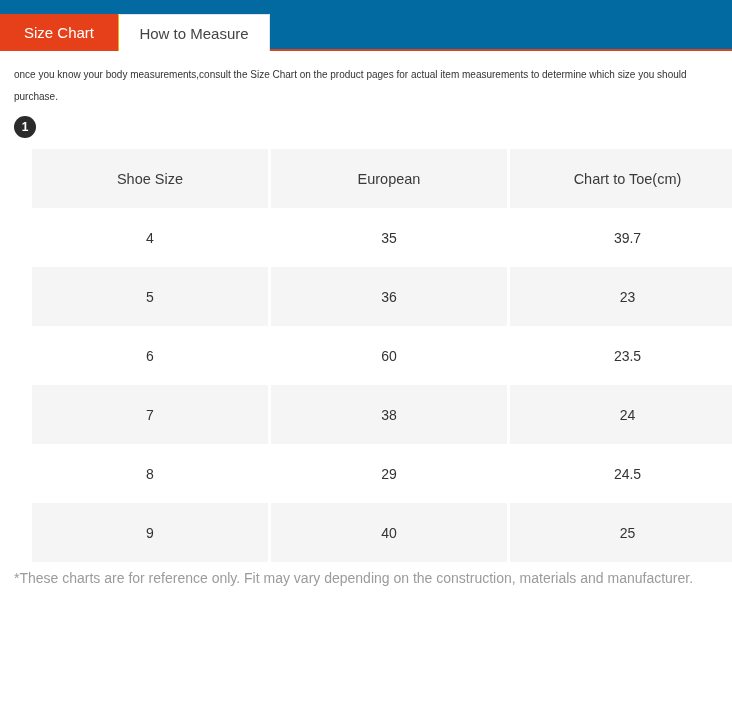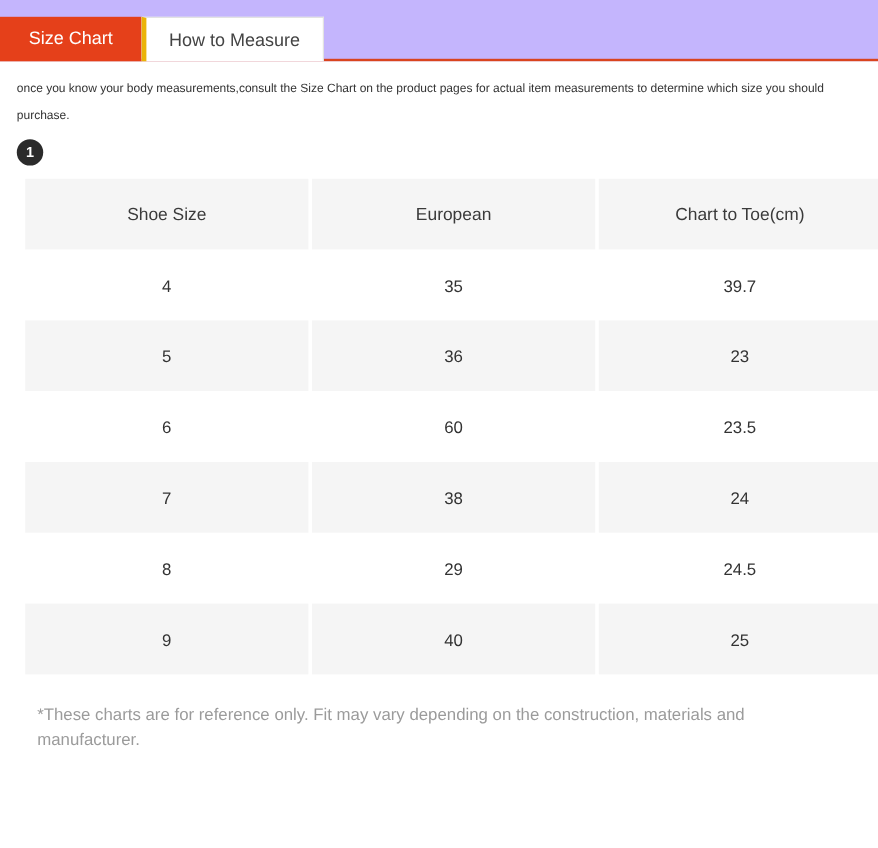--- a/index.html
+++ b/index.html
@@ -24,21 +24,21 @@
   }
 
   
   .tabbar {
     position: relative;
     height: 51px;
     box-sizing: border-box;
     border-bottom: 2px solid #d9441f;
     padding-left: 0px;
     padding-top: 14px;
-    background: #c4b5fd;
+    background: #0369a1;
   }
   .tabs {
     display: flex;
     align-items: flex-end;
     height: 37px;
   }
   .tab {
     height: 37px;
     line-height: 37px;
     box-sizing: border-box;
@@ -53,21 +53,21 @@
     background: #e5401a;
     color: #ffffff;
     font-weight: normal;
   }
   .tab-inactive {
     width: 152px;
     background: #ffffff;
     color: #444444;
     border-top: 1px solid #e2e2e2;
     border-right: 1px solid #e2e2e2;
-    border-left: 4px solid #eab308;
+    border-left: 1px solid #eab308;
   }
 
   
   .intro {
     margin: 0;
     padding: 13px 18px 0 14px;
     font-size: 10px;
     line-height: 22px;
     color: #333333;
   }
@@ -86,21 +86,21 @@
     border-radius: 50%;
     background: #2b2b2b;
     color: #ffffff;
     font-size: 12px;
     font-weight: bold;
     line-height: 1;
   }
 
   
   .table-wrap {
-    padding: 5px 10px 0 21px;
+    padding: 5px 10px 0 32px;
   }
   table.size-table {
     width: 707px;
     border-collapse: separate;
     border-spacing: 3px 0;
     table-layout: fixed;
     margin-left: -3px;
   }
   table.size-table col.c1 { width: 236px; }
   table.size-table col.c2 { width: 236px; }
@@ -121,21 +121,21 @@
   }
   table.size-table td {
     font-size: 14px;
     color: #333333;
   }
   tr.row-shaded td { background: #f5f5f5; }
   tr.row-plain td { background: #ffffff; }
 
   
   .note {
-    margin: 17px;
+    margin: 0;
     padding: 6px 20px 0 14px;
     font-size: 14px;
     line-height: 21px;
     color: #9b9b9b;
   }
 </style>
 </head>
 <body>
 
 <div class="page">

